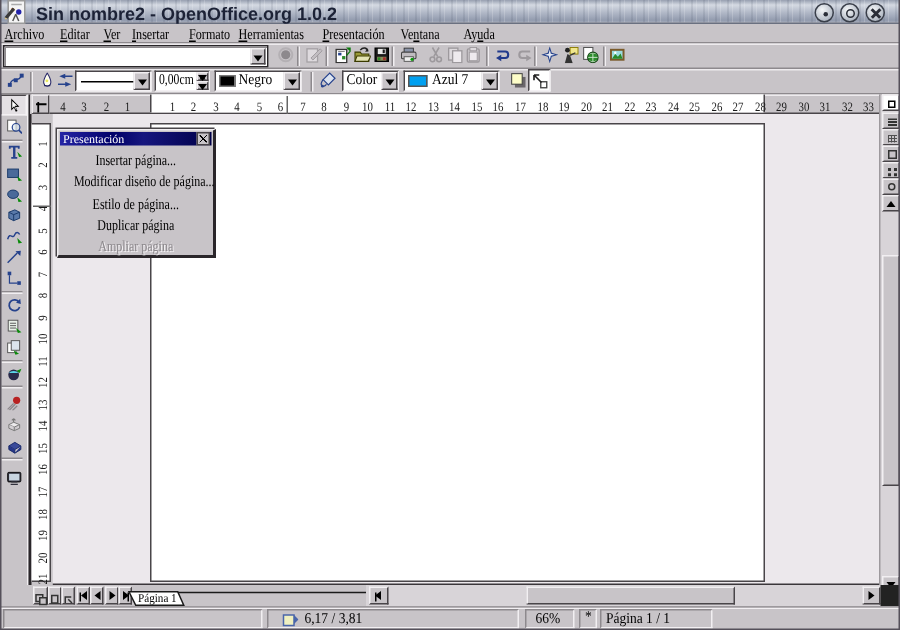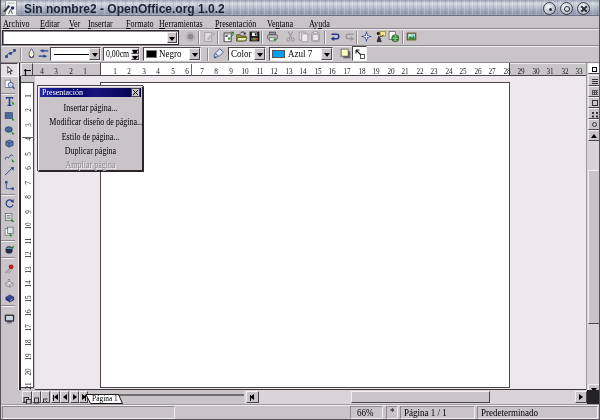--- a/index.html
+++ b/index.html
@@ -535,31 +535,35 @@
   <div id="hthumb"></div>
   <div class="tbtn" style="left:331px;top:1px;width:12px">
         <div class="arr art"></div>
       </div>
  </div>
  <div id="grip"></div>
 </div>
 
 <div class="abs" id="statusbar">
  <div class="spane" style="left:2px;width:173px"></div>
+ <div class="spane" style="left:178px;width:168px">
+  <svg style="position:absolute;left:9px;top:1px" width="11" height="11" viewBox="0 0 11 11">
+        <rect x="1" y="2" width="7" height="7" fill="#f0f0c0" stroke="#4a66aa" stroke-width="1"></rect>
+        <path d="M8 2 L11 5 8 8" fill="#4a66aa"></path>
+      </svg>
+  <span style="left:24px;top:0px">6,17 / 3,81</span>
+ </div>
  <div class="spane" style="left:350px;width:33px">
       <span style="left:6px;top:0">66%</span>
     </div>
  <div class="spane" style="left:386px;width:12px">
       <span style="left:3px;top:-1px">*</span>
     </div>
  <div class="spane" style="left:400px;width:75px">
       <span style="left:3px;top:0">Página 1 / 1</span>
-    </div>
- <div class="spane" style="left:477px;width:121px">
-      <span style="left:3px;top:0">Predeterminado</span>
     </div>
 </div>
 <div class="abs" id="winborder"></div>
 
 <div class="abs" id="float">
  <div id="floattitle">Presentación</div>
  <div id="floatclose"></div>
  <div class="fitem" style="top:15px">Insertar página...</div>
  <div class="fitem" style="top:29px">Modificar diseño de página...</div>
  <div class="fitem" style="top:44px">Estilo de página...</div>

